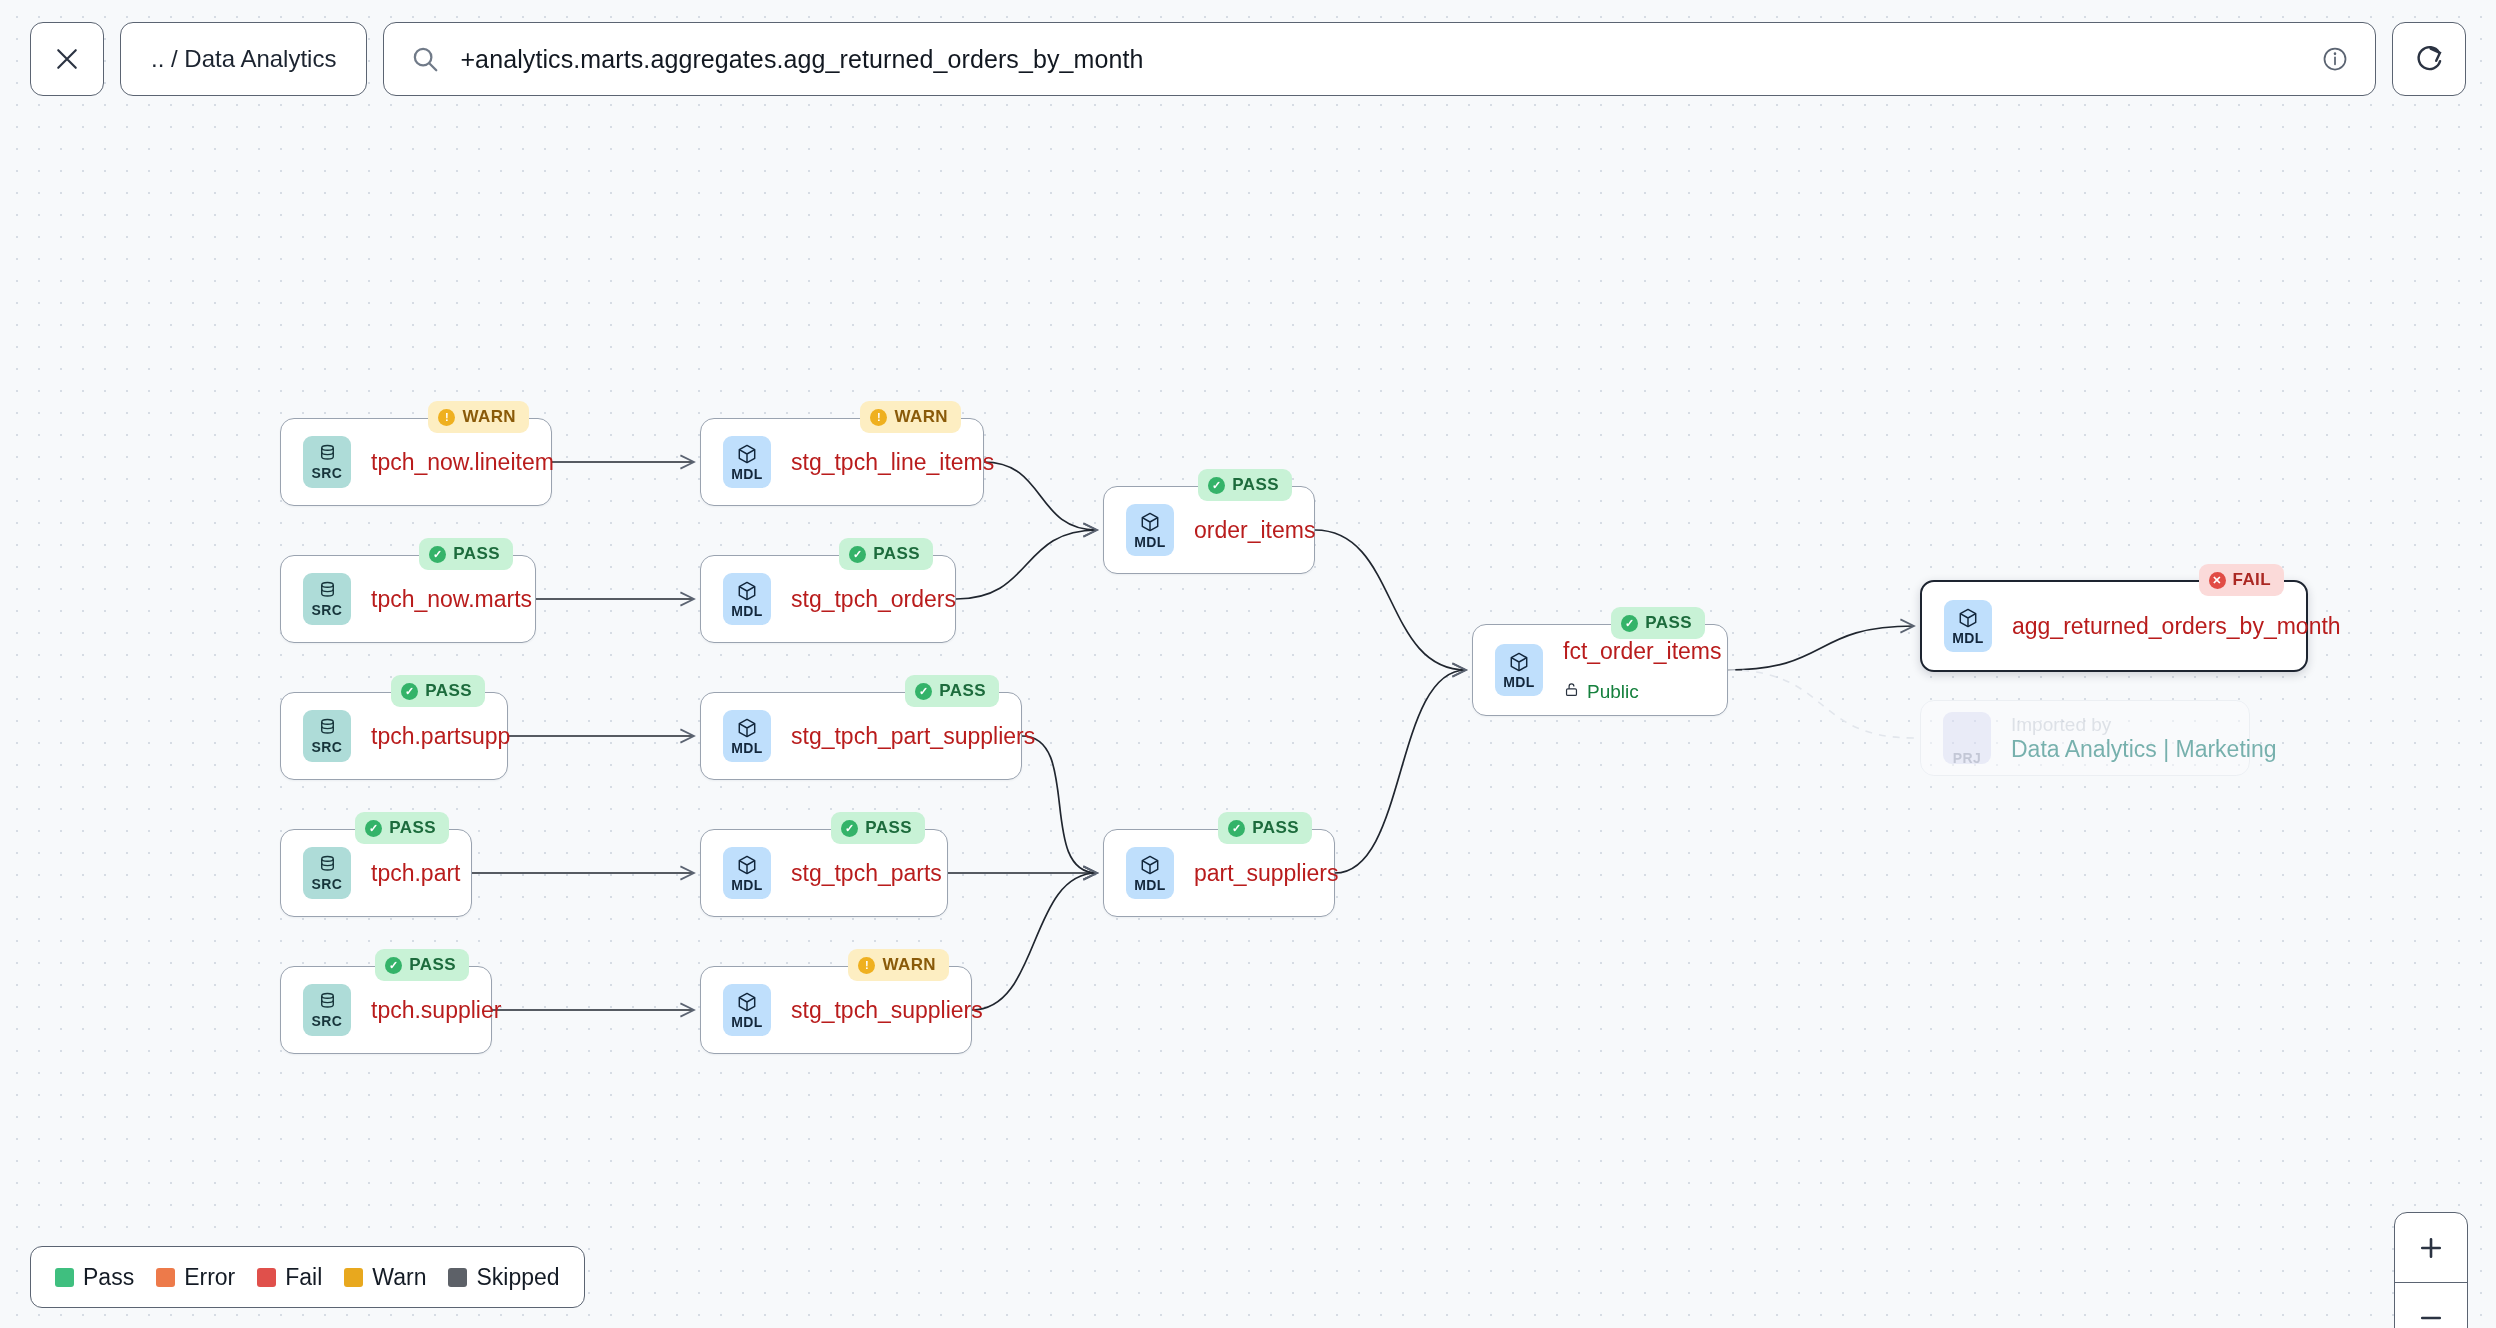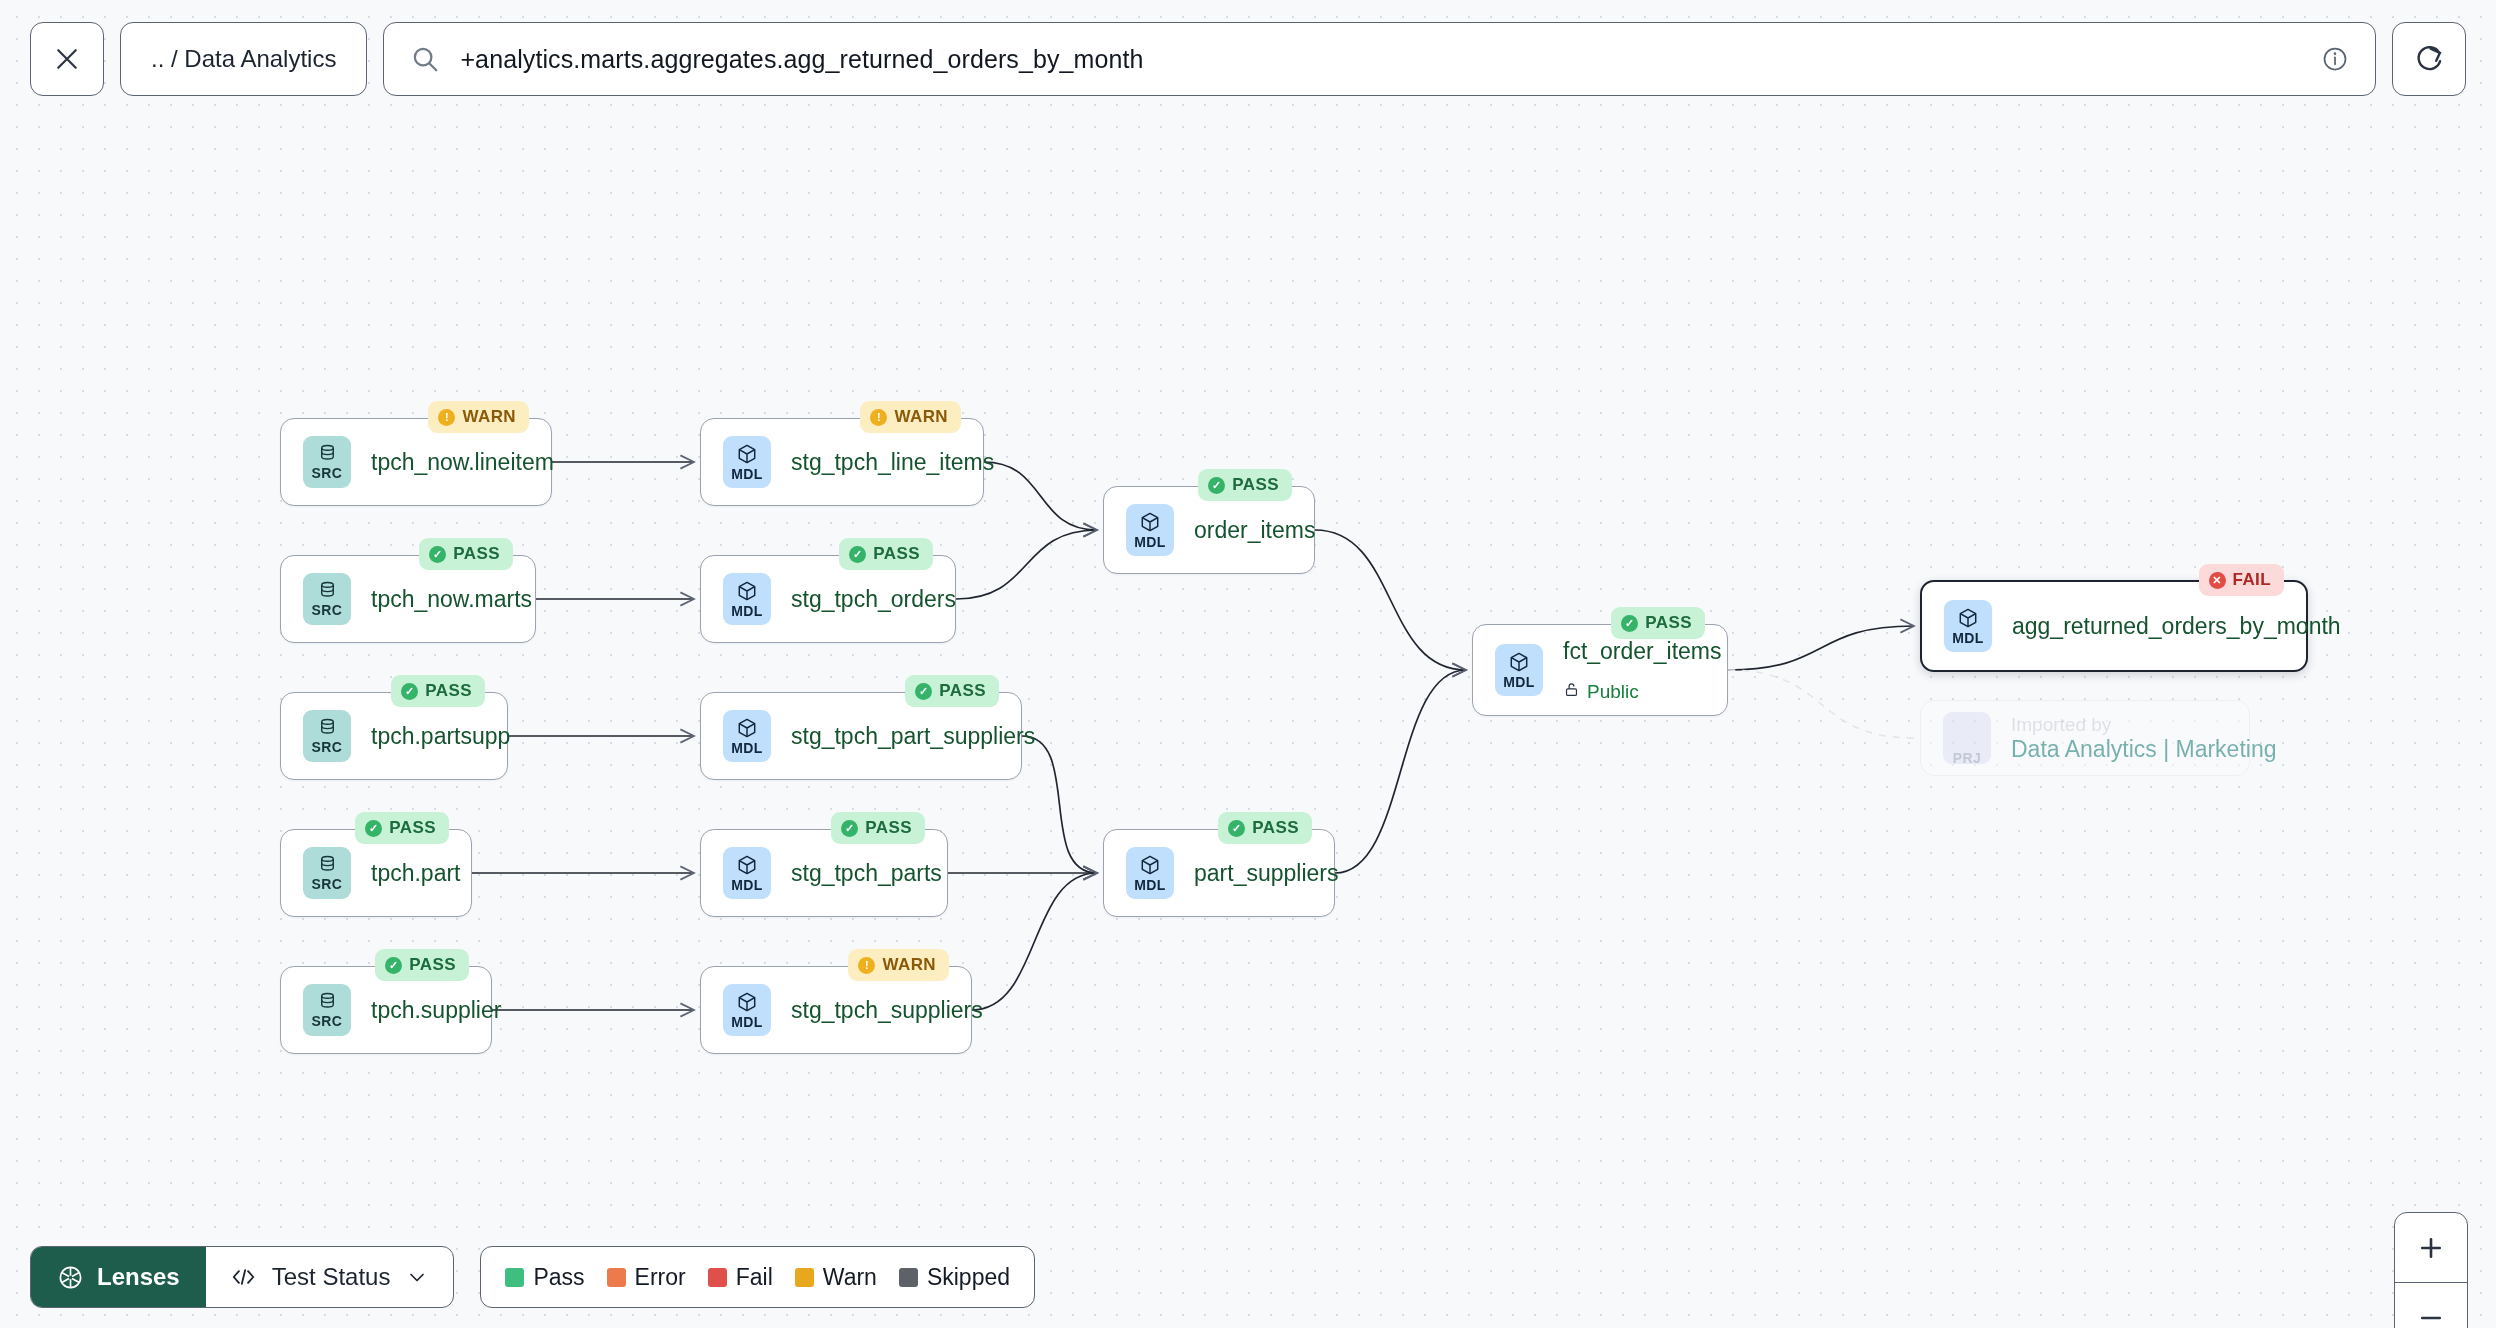--- a/index.html
+++ b/index.html
@@ -116,21 +116,21 @@
     border-radius: 9px;
     display: flex; flex-direction: column; align-items: center; justify-content: center;
     gap: 1px;
     flex: none;
   }
   .typeicon.src { background: #aedcd8; color: #16343a; }
   .typeicon.mdl { background: #bfdffc; color: #12263b; }
   .typeicon.prj { background: #dfe0f5; color: #9aa0b8; gap: 40px; }
   .typeicon .tt { font-size: 14px; font-weight: 600; letter-spacing: .4px; }
 
-  .nlabel { font-size: 23px; color: #14532d; white-space: nowrap; }
+  .nlabel { font-size: 23px; color: #b91c1c; white-space: nowrap; }
   .node.ghost .nlabel { color: #0f766e; }
   .nsub {
     display: flex; align-items: flex-start; gap: 7px;
     font-size: 19px; color: #15803d; margin-top: 16px;
   }
   .ntext { display: flex; flex-direction: column; justify-content: center; }
   .ghost-title { font-size: 19px; color: #c9ced7; }
 
   
   #bottom { position: absolute; left: 30px; bottom: 20px; display: flex; align-items: center; gap: 26px; z-index: 40; }
@@ -516,40 +516,20 @@
         <span class="tt">PRJ</span>
       </div>
       <div class="ntext">
         <span class="ghost-title">Imported by</span>
         <span class="nlabel">Data Analytics | Marketing</span>
       </div>
     </div>
   </div>
 
 <div id="bottom">
-  <div id="lens-group">
-    <div id="lenses-btn">
-      <svg class="ic" width="27" height="27" viewBox="0 0 24 24" fill="none" stroke="#fff" stroke-width="1.5">
-        <circle cx="12" cy="12" r="9"></circle>
-        <path d="M12 3 L12 10.5 M19.8 7.5 L13.3 11.2 M19.8 16.5 L13.3 12.8 M12 21 L12 13.5 M4.2 16.5 L10.7 12.8 M4.2 7.5 L10.7 11.2"></path>
-      </svg>
-      <span>Lenses</span>
-    </div>
-    <div id="test-status-btn">
-      <svg class="ic" width="27" height="24" viewBox="0 0 26 20" fill="none" stroke="#1c2430" stroke-width="1.8" stroke-linecap="round" stroke-linejoin="round">
-        <path d="M8.6 4.4 L3.6 10 L8.6 15.6"></path>
-        <path d="M17.4 4.4 L22.4 10 L17.4 15.6"></path>
-        <path d="M14.6 3.4 L11.4 16.6"></path>
-      </svg>
-      <span>Test Status</span>
-      <svg class="ic" width="24" height="24" viewBox="0 0 24 24" fill="none" stroke="#1c2430" stroke-width="1.7" stroke-linecap="round" stroke-linejoin="round">
-        <path d="M6 9.5 L12 15.5 L18 9.5"></path>
-      </svg>
-    </div>
-  </div>
 
   <div id="legend">
       <div class="lg-item">
         <span class="lg-sw" style="background:#3fbf7f"></span>
         <span>Pass</span>
       </div>
       <div class="lg-item">
         <span class="lg-sw" style="background:#ed7a4a"></span>
         <span>Error</span>
       </div>

